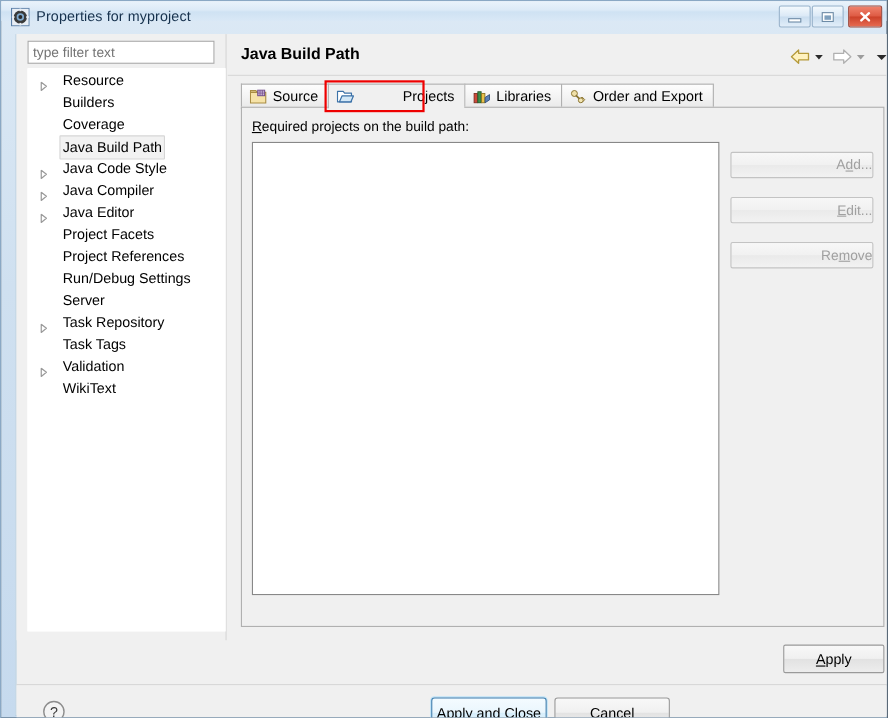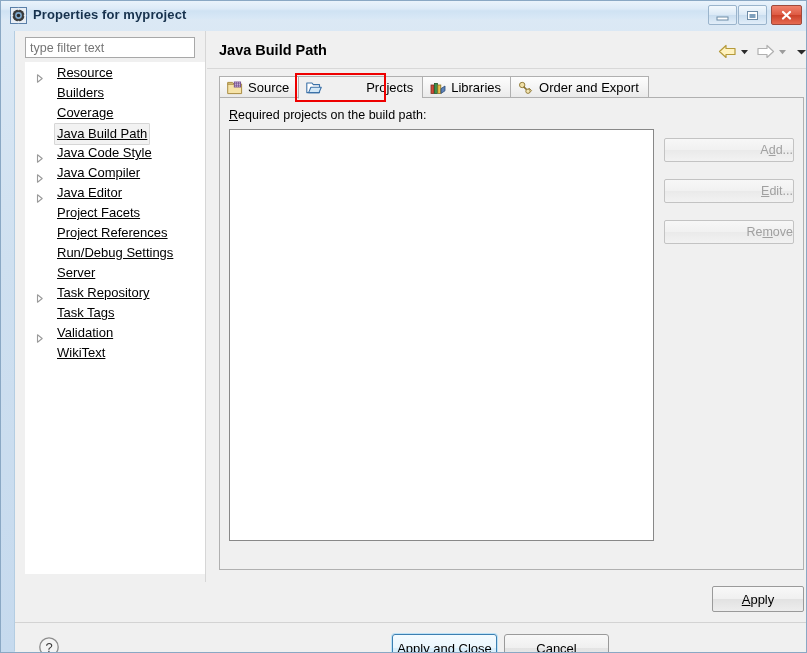--- a/index.html
+++ b/index.html
@@ -24,21 +24,20 @@
   }
 
   
   #titlebar {
     position: absolute;
     left: 0; top: 0;
     width: 807px;
     height: 18px;
     box-sizing: border-box;
     background: linear-gradient(to bottom, #eaf3fb 0%, #dceaf7 45%, #cfe2f3 55%, #d9e8f6 100%);
-    font-weight: bold;
   }
   #title-icon {
     position: absolute;
     left: 9px; top: 6px;
     width: 17px; height: 17px;
   }
   #title-text {
     position: absolute;
     left: 32px; top: 6px;
     font-size: 13px;
@@ -127,21 +126,20 @@
   .tree-item .twisty {
     position: absolute;
     left: 10px;
     top: 6px;
     width: 8px;
     height: 9px;
   }
   .tree-item .lbl {
     display: inline-block;
     padding: 0 3px;
-    text-decoration: underline;
   }
   .tree-item.selected .lbl {
     background: #f2f2f2;
     border: 1px solid #d6d6d6;
     padding: 0 2px;
     border-radius: 1px;
   }
 
   
   #right-pane {

